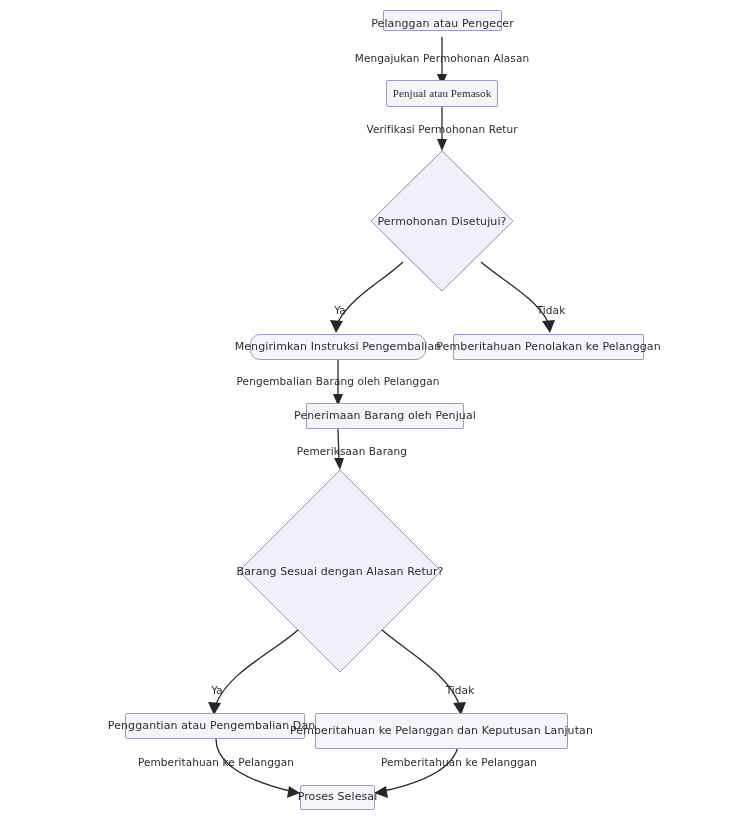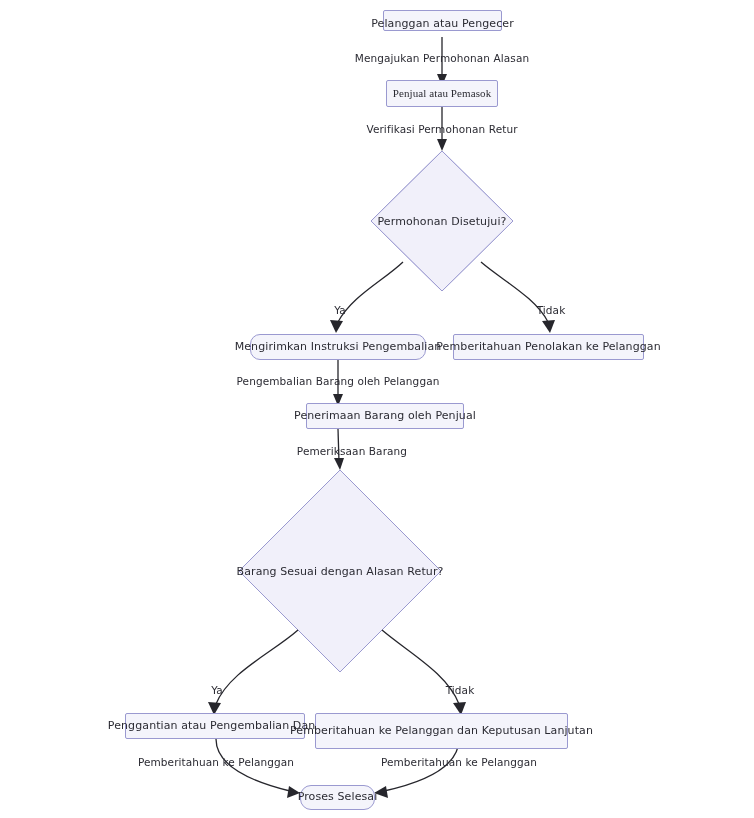--- a/index.html
+++ b/index.html
@@ -174,21 +174,21 @@
   </div>
 
   <div class="node-box" style="left:125px; top:713px; width:180px; height:26px;">
     <span>Penggantian atau Pengembalian Dana</span>
   </div>
 
   <div class="node-box" style="left:315px; top:713px; width:253px; height:36px;">
     <span>Pemberitahuan ke Pelanggan dan Keputusan Lanjutan</span>
   </div>
 
-  <div class="node-box" style="left:300px; top:785px; width:75px; height:25px;border-radius:11px;">
+  <div class="node-box" style="left:300px; top:785px; width:75px; height:25px;">
     <span>Proses Selesai</span>
   </div>
 
   
 
   <div class="edge-label" style="left:442px; top:58px;">
     <span>Mengajukan Permohonan Alasan</span>
   </div>
 
   <div class="edge-label" style="left:442px; top:129px;text-align:center;">

